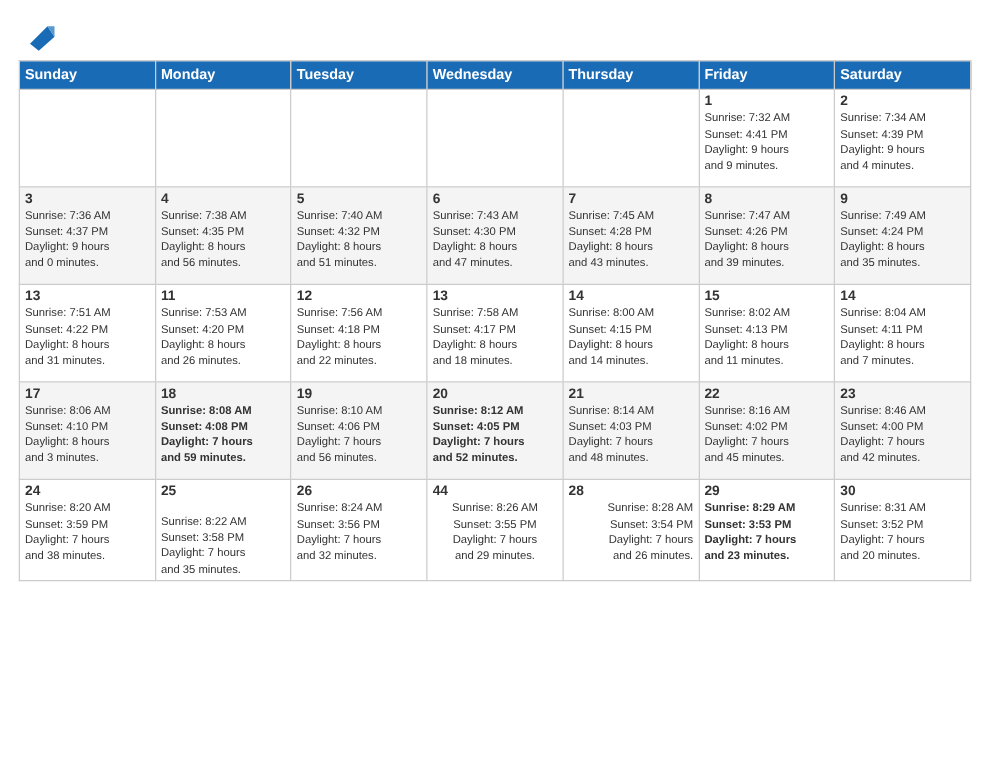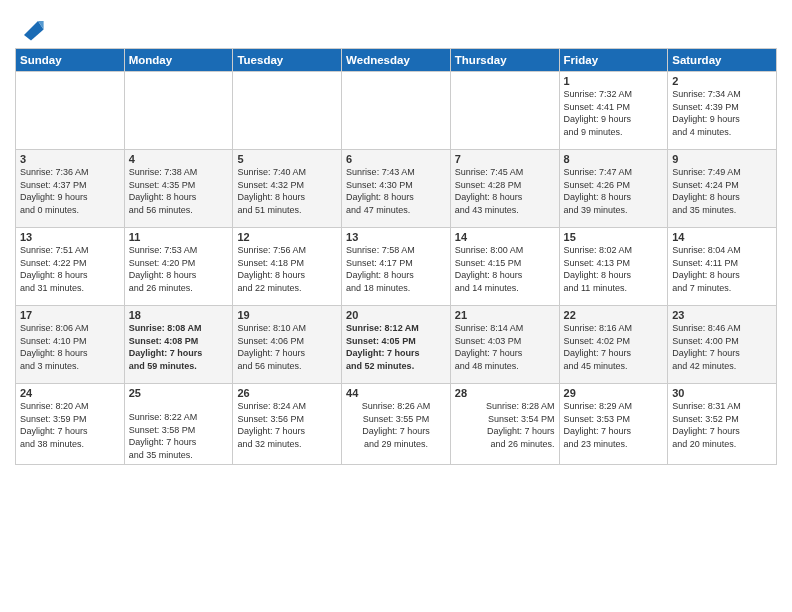--- a/index.html
+++ b/index.html
@@ -338,21 +338,21 @@
           </td>
           <td>
             <span class="day-num">28</span>
             <div class="day-info" style="white-space: pre-line; text-align: right;">Sunrise: 8:28 AM
 Sunset: 3:54 PM
 Daylight: 7 hours
 and 26 minutes.</div>
           </td>
           <td>
             <span class="day-num">29</span>
-            <div class="day-info" style="white-space: pre-line;">Sunrise: 8:29 AM
+            <div class="day-info" style="white-space: pre-line; font-weight: bold;">Sunrise: 8:29 AM
 Sunset: 3:53 PM
 Daylight: 7 hours
 and 23 minutes.</div>
           </td>
           <td>
             <span class="day-num">30</span>
             <div class="day-info" style="white-space: pre-line;">Sunrise: 8:31 AM
 Sunset: 3:52 PM
 Daylight: 7 hours
 and 20 minutes.</div>

